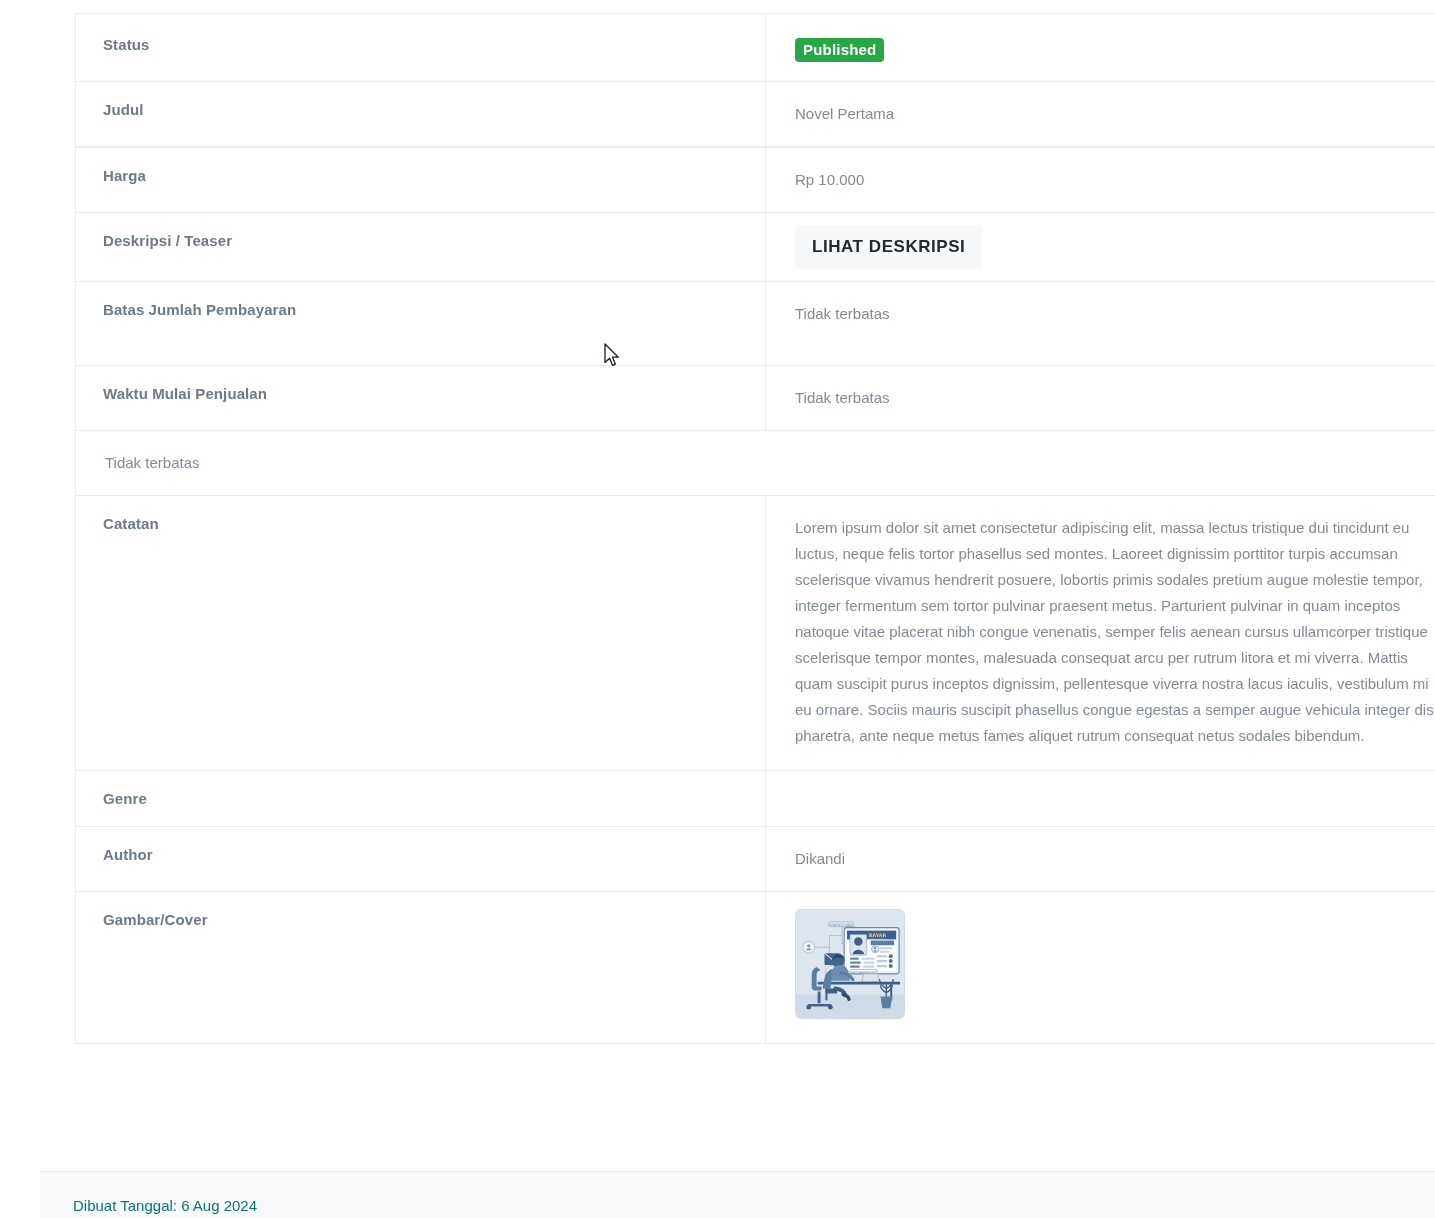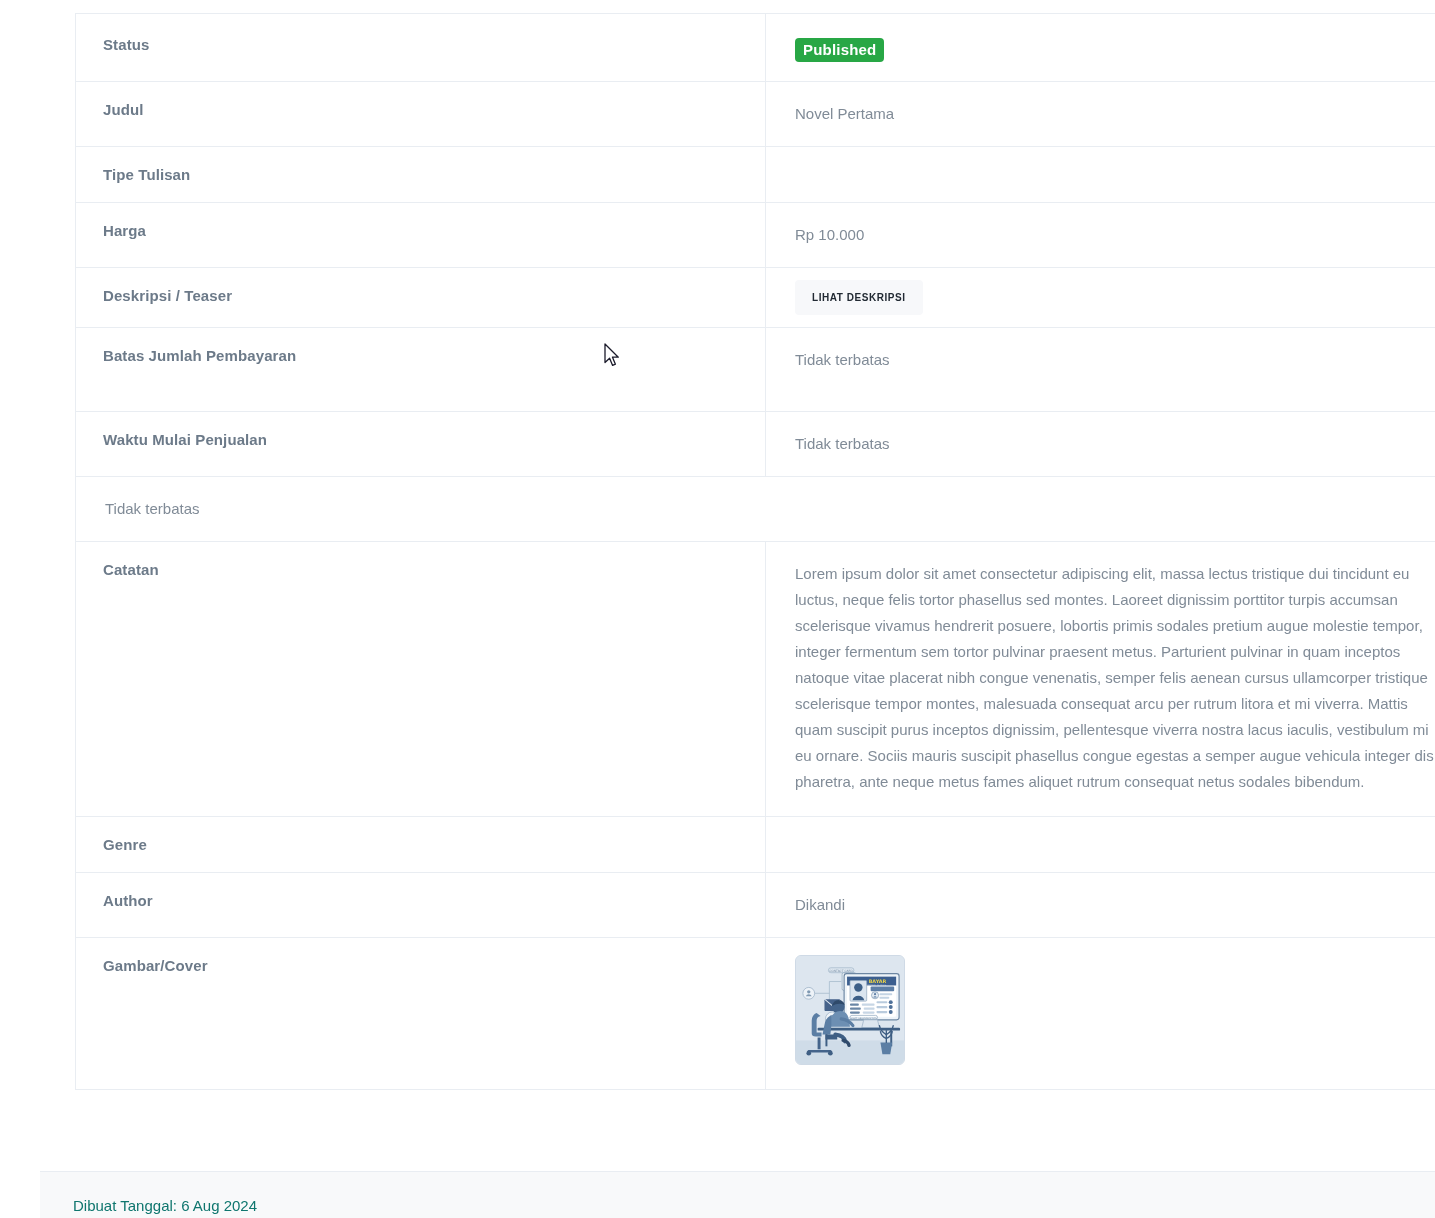--- a/index.html
+++ b/index.html
@@ -73,21 +73,21 @@
     line-height: 1;
     vertical-align: middle;
   }
   .btn-desc {
     display: inline-block;
     background: #f7f8fa;
     border: none;
     border-radius: 4px;
     color: #222a33;
     font-family: "Liberation Sans", sans-serif;
-    font-size: 10px;
+    font-size: 17px;
     font-weight: 600;
     letter-spacing: 0.55px;
     padding: 12px 17px;
     cursor: pointer;
   }
   .row-desc .cell-value { padding-top: 12px; padding-bottom: 12px; }
 
   .note-text { line-height: 1.73; max-width: 648px; display: block; }
   .row-note .cell-value { padding-top: 19px; padding-bottom: 22px; }
 
@@ -148,21 +148,20 @@
         <span class="badge">Published</span>
       </div>
     </div>
 
     <div class="row">
       <div class="cell-label">Judul</div>
       <div class="cell-value">Novel Pertama</div>
     </div>
 
     <div class="row">
-      <div class="cell-label">Tipe Tulisan</div>
     </div>
 
     <div class="row">
       <div class="cell-label">Harga</div>
       <div class="cell-value">Rp 10.000</div>
     </div>
 
     <div class="row row-desc">
       <div class="cell-label">Deskripsi / Teaser</div>
       <div class="cell-value">

